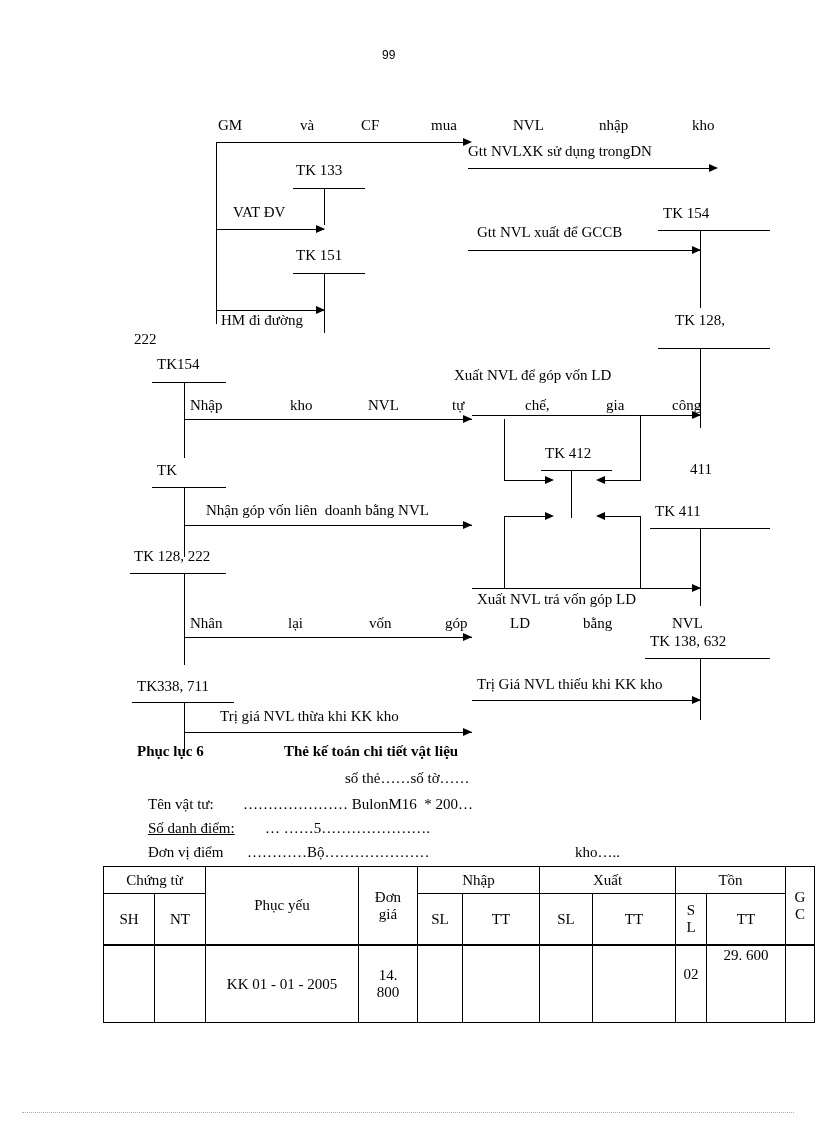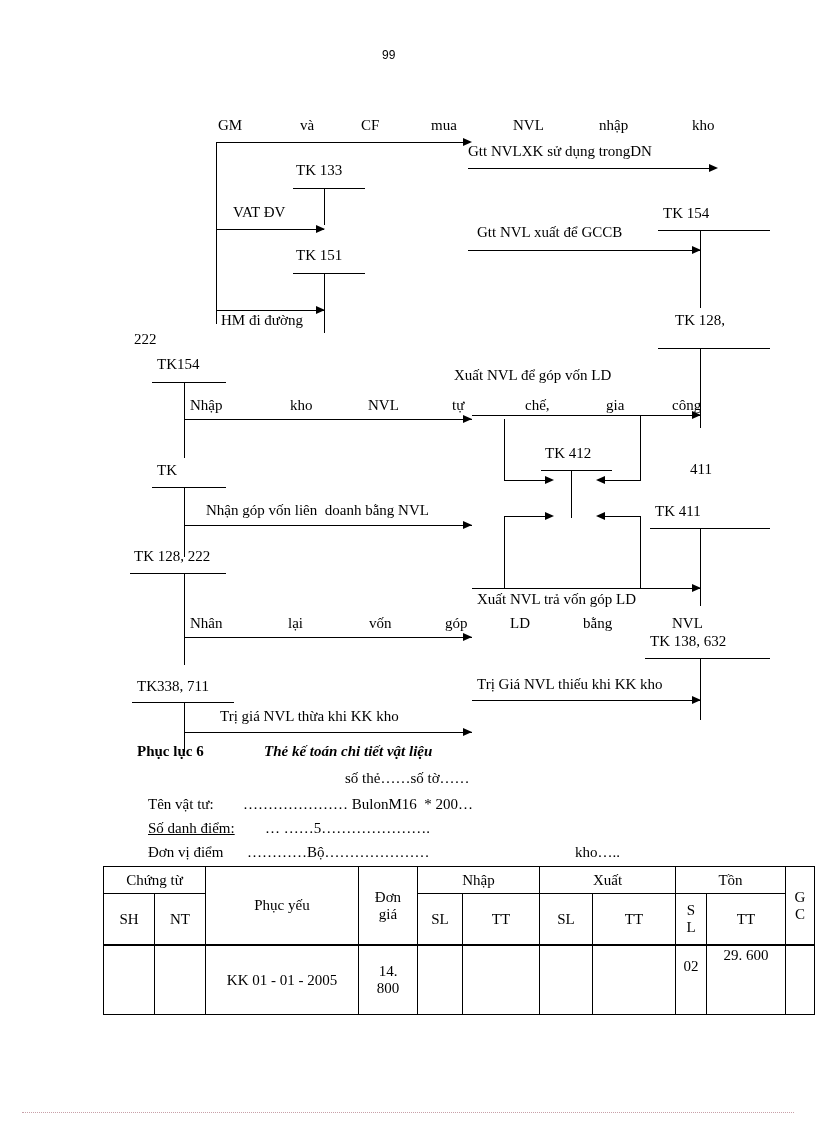--- a/index.html
+++ b/index.html
@@ -219,21 +219,21 @@
 
   <div class="txt" style="left:137px; top:679px;">TK338, 711</div>
   <div class="hline" style="left:132px; top:702px; width:102px;"></div>
   <div class="vline" style="left:184px; top:702px; height:50px;"></div>
 
   <div class="txt" style="left:220px; top:709px;">Trị giá NVL thừa khi KK kho</div>
   <div class="hline" style="left:184px; top:732px; width:288px;"></div>
   <div class="arrow-r" style="left:463px; top:728px;"></div>
 
   <div class="txt bold" style="left:137px; top:744px;">Phục lục 6</div>
-  <div class="txt bold" style="left:264px; top:744px;font-style:italic;">Thẻ kế toán chi tiết vật liệu</div>
+  <div class="txt bold" style="left:284px; top:744px;">Thẻ kế toán chi tiết vật liệu</div>
   <div class="txt" style="left:345px; top:771px;">số thẻ……số tờ……</div>
 
   <div class="txt" style="left:148px; top:797px;">Tên vật tư:</div>
   <div class="txt" style="left:243px; top:797px;">………………… BulonM16  * 200…</div>
 
   <div class="txt" style="left:148px; top:821px;text-decoration:underline;">Số danh điểm:</div>
   <div class="txt" style="left:265px; top:821px;">… ……5………………….</div>
 
   <div class="txt" style="left:148px; top:845px;">Đơn vị điểm</div>
   <div class="txt" style="left:247px; top:845px;">…………Bộ…………………</div>
@@ -276,21 +276,21 @@
         <td class="thick-top"></td>
         <td class="thick-top nowrap">KK 01 - 01 - 2005</td>
         <td class="thick-top">
           <div>14.</div>
           <div>800</div>
         </td>
         <td class="thick-top"></td>
         <td class="thick-top"></td>
         <td class="thick-top"></td>
         <td class="thick-top"></td>
-        <td class="thick-top" style="vertical-align:top; padding-top:12px;">02</td>
+        <td class="thick-top" style="vertical-align:top; padding-top:20px;">02</td>
         <td class="thick-top" style="vertical-align:top; ">29. 600</td>
         <td class="thick-top"></td>
       </tr>
     </tbody>
   </table>
 
   <div class="dotrule" style="left:22px; top:1112px; width:772px;"></div>
 
 </div>
 

